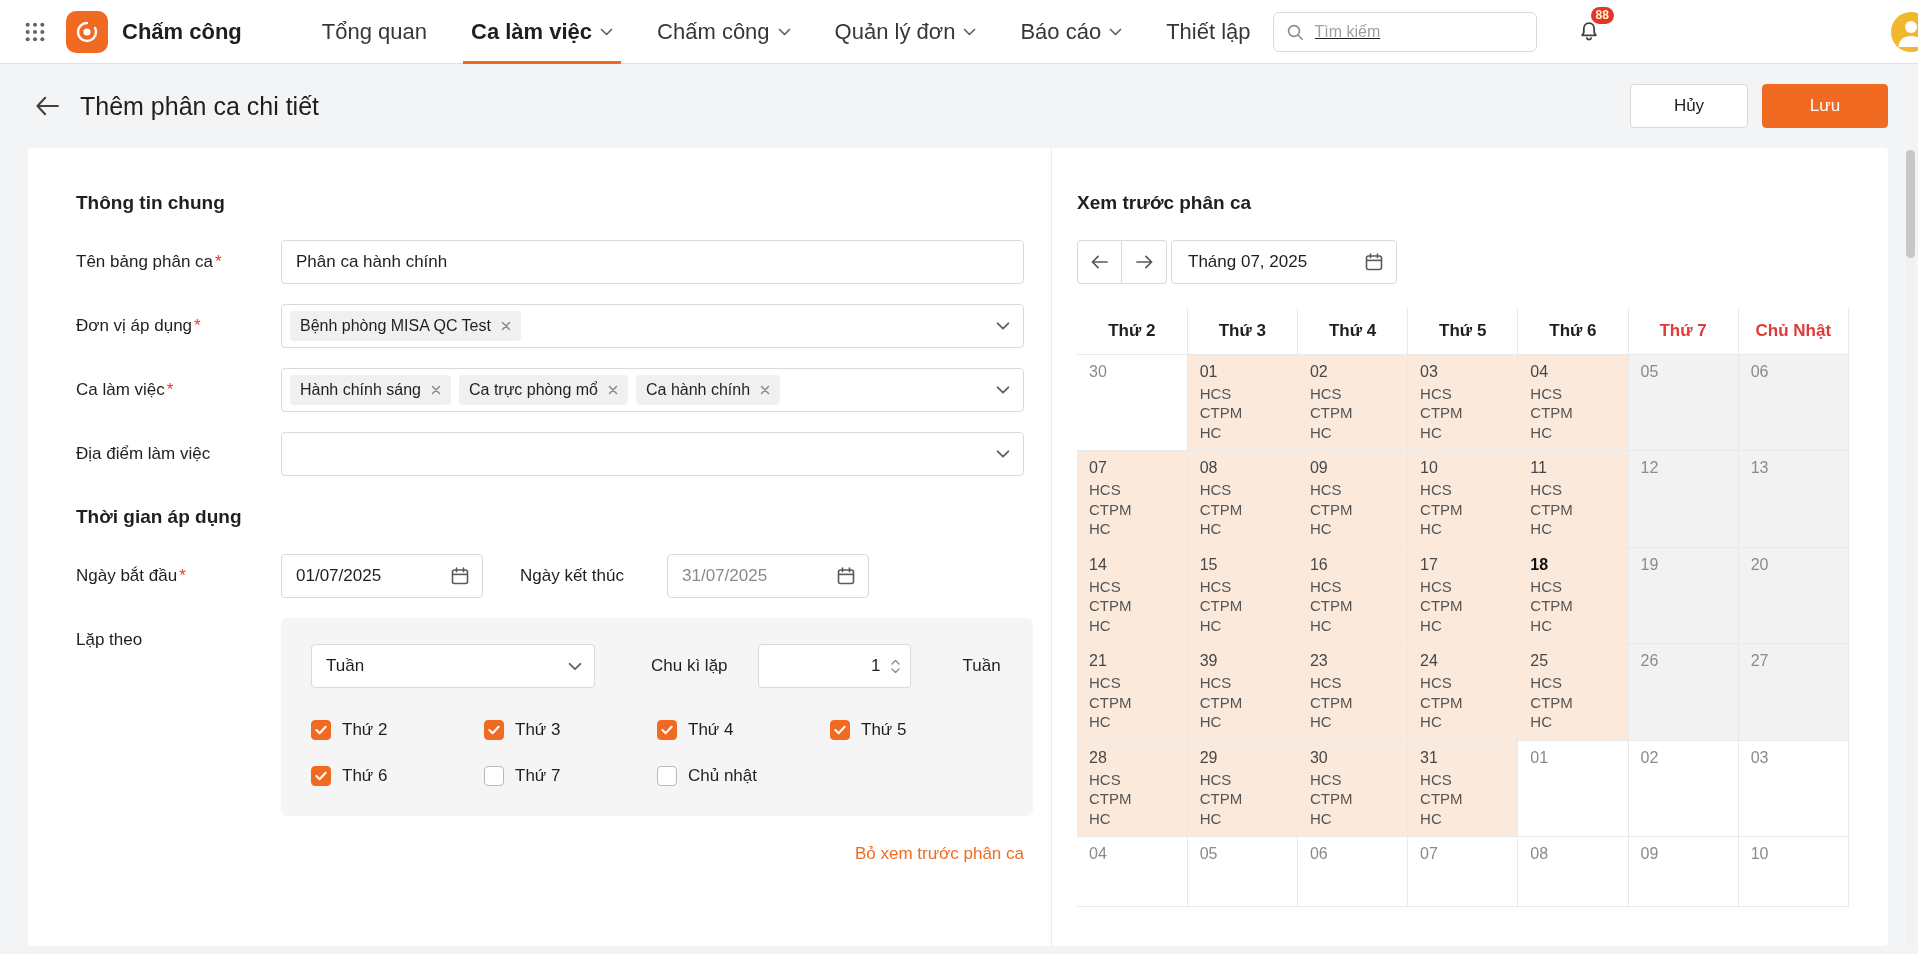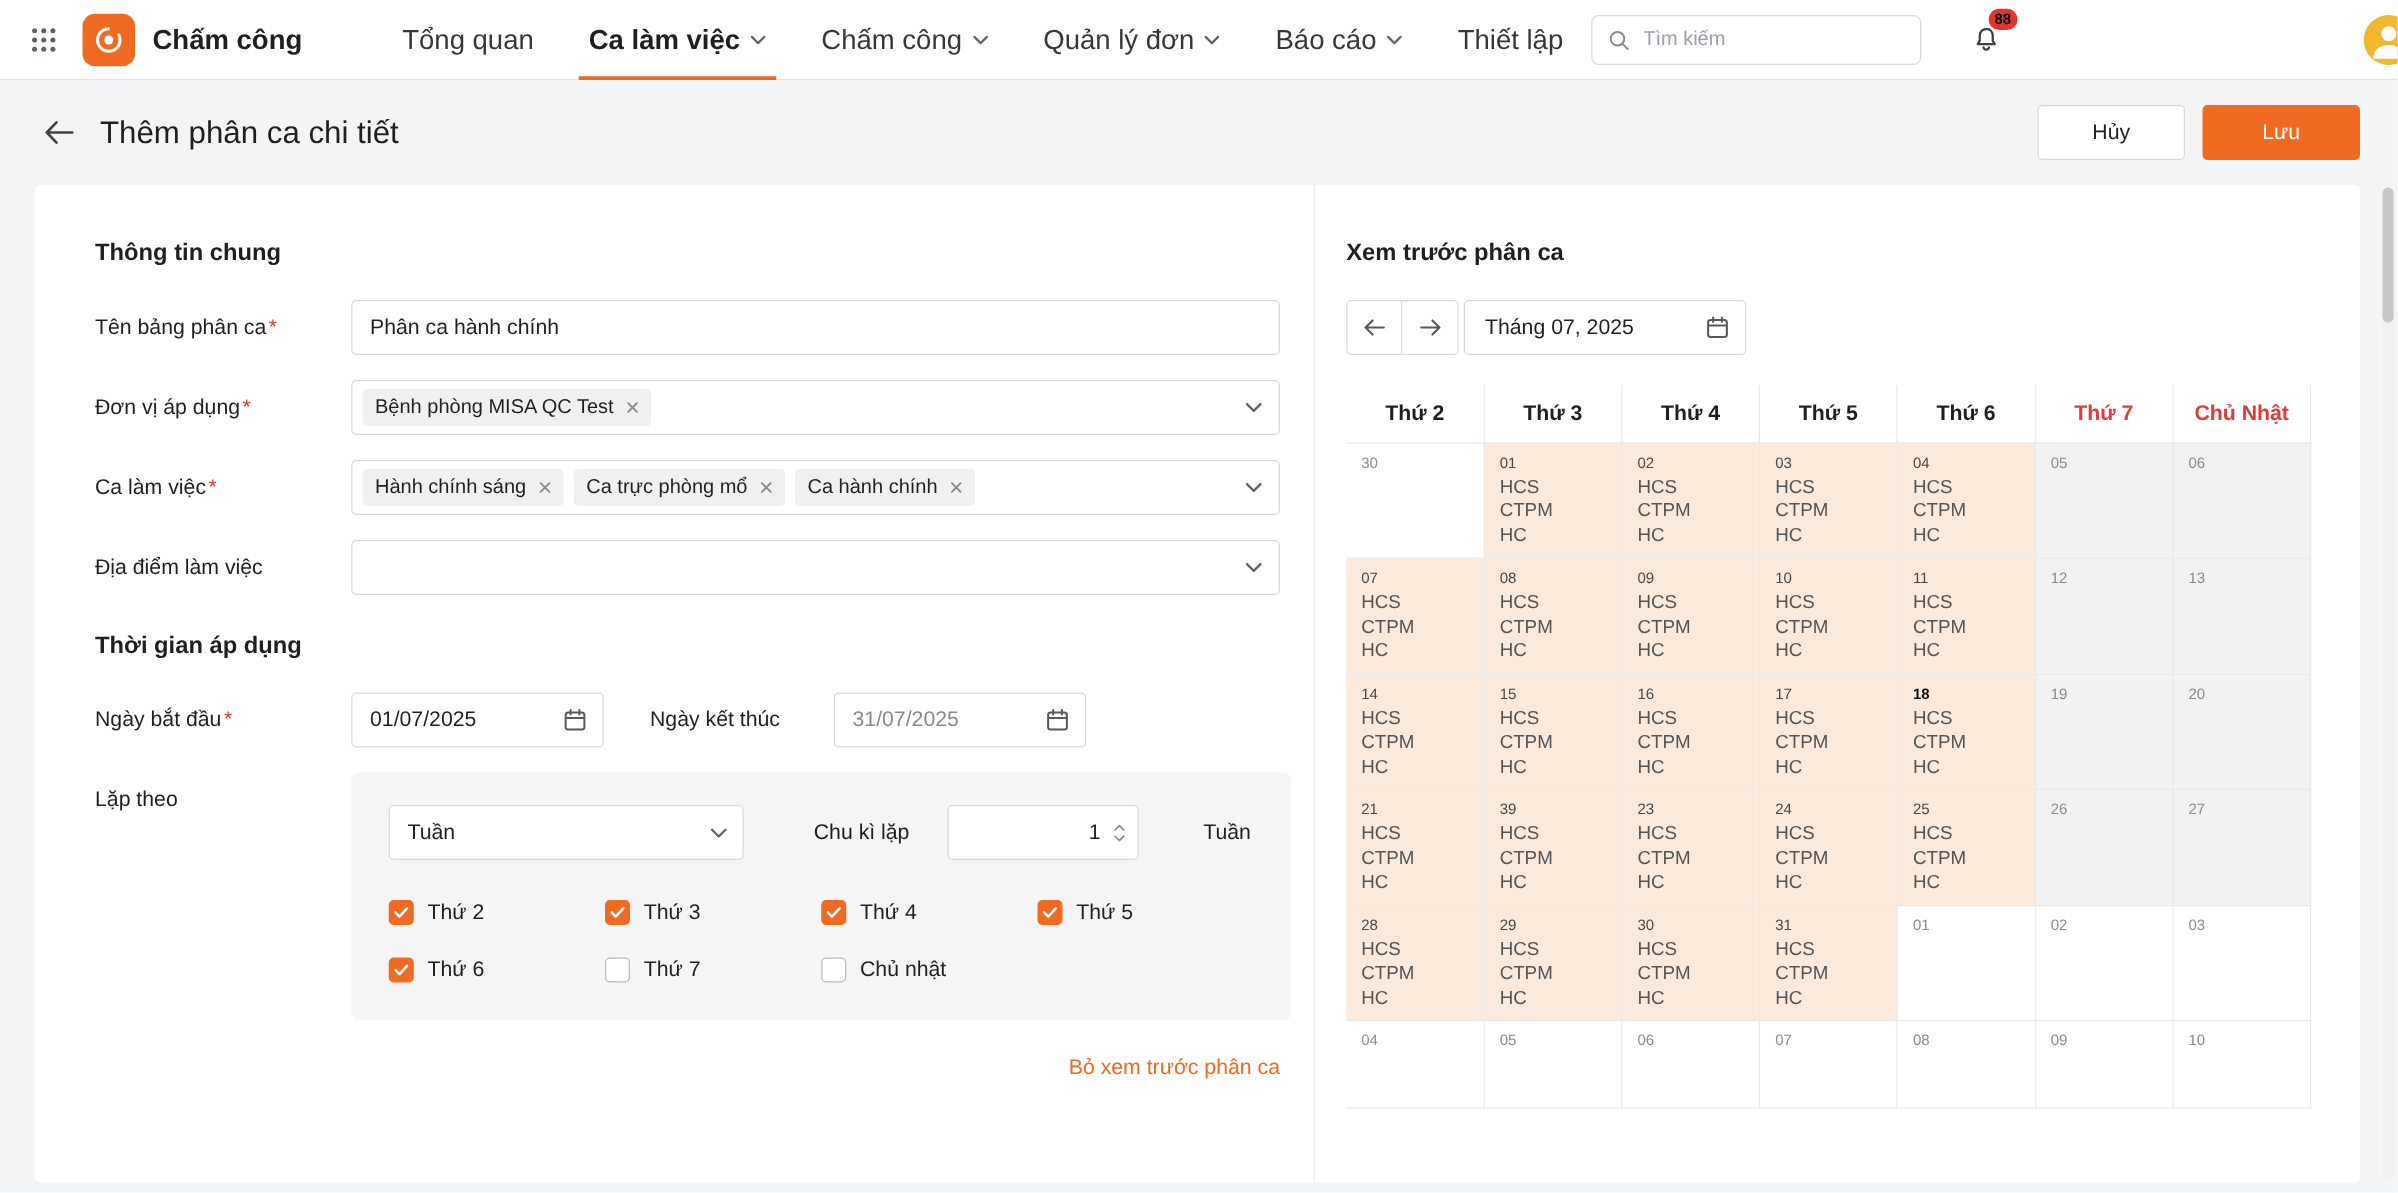--- a/index.html
+++ b/index.html
@@ -23,25 +23,25 @@
   .grid-icon{width:30px;height:30px;display:flex;align-items:center;justify-content:center;cursor:pointer;}
   .logo{width:42px;height:42px;border-radius:10px;background:var(--accent);margin-left:20px;
     display:flex;align-items:center;justify-content:center;flex:0 0 auto;}
   .app-title{font-size:22px;font-weight:bold;margin-left:14px;white-space:nowrap;}
   .topnav{display:flex;align-items:stretch;height:64px;margin-left:58px;}
   .nav-item{display:flex;align-items:center;gap:8px;padding:0 22px;font-size:22px;color:#35383b;
     cursor:pointer;position:relative;white-space:nowrap;}
   .nav-item.active{font-weight:bold;color:#1f1f1f;}
   .nav-item.active::after{content:"";position:absolute;left:14px;right:14px;bottom:0;height:3px;background:var(--accent);}
   .search-box{margin-left:auto;width:292px;height:40px;border:1px solid #d9d9d9;border-radius:6px;
-    display:flex;align-items:center;padding:0 12px;gap:9px;background:#fff;}
+    display:flex;align-items:center;padding:0 12px;gap:9px;background:#fff;text-decoration:underline;}
   .search-box input{border:none;outline:none;font-size:16px;flex:1;min-width:0;color:#333;background:transparent;}
   .search-box input::placeholder{color:#9aa0a6;}
   .bell-wrap{position:relative;margin-left:40px;width:30px;height:30px;display:flex;align-items:center;justify-content:center;cursor:pointer;}
-  .badge{position:absolute;top:-10px;left:14px;background:var(--badge-red);color:#000000;font-size:12px;
+  .badge{position:absolute;top:-10px;left:14px;background:var(--badge-red);color:#fef9c3;font-size:12px;
     font-weight:bold;border-radius:9px;padding:2px 5px;min-width:14px;text-align:right;line-height:13px;}
   .avatar{margin-left:290px;width:40px;height:40px;border-radius:50%;background:#F1B72E;
     display:flex;align-items:flex-end;justify-content:center;overflow:hidden;cursor:pointer;flex:0 0 auto;}
 
   
   .page-header{display:flex;align-items:center;height:84px;padding:0 30px;}
   .back-btn{width:34px;height:34px;display:flex;align-items:center;justify-content:center;cursor:pointer;}
   .page-title{font-size:25px;font-weight:normal;margin-left:16px;}
   .header-actions{margin-left:auto;display:flex;gap:14px;}
   .btn{height:44px;border-radius:4px;font-size:17px;display:flex;align-items:center;justify-content:center;cursor:pointer;}
@@ -104,21 +104,21 @@
   .calendar th{height:46px;font-size:17px;font-weight:bold;text-align:center;color:#1f1f1f;
     border-bottom:1px solid #e9e9e9;border-right:1px solid #e9e9e9;background:#fff;}
   .calendar th.red{color:var(--weekend-red);}
   .calendar tbody tr{height:88px;}
   .calendar tbody tr:last-child{height:70px;}
   .calendar td{vertical-align:top;padding:8px 12px;border-right:1px solid #e9e9e9;
     border-bottom:1px solid #e9e9e9;background:#fff;cursor:pointer;}
   .calendar td.shift{background:var(--shift-bg);}
   .calendar td.weekend{background:#F2F2F2;}
   .calendar td.adjacent{background:#fff;}
-  .day-num{font-size:12px;color:#474747;margin-bottom:3px;}
+  .day-num{font-size:16px;color:#474747;margin-bottom:3px;}
   td.weekend .day-num, td.adjacent .day-num{color:#8a8a8a;}
   td.today .day-num{font-weight:bold;color:#111;}
   .shift-code{font-size:15px;color:#555;line-height:1.3;}
 
   
   .scrollbar{position:absolute;right:3px;top:150px;bottom:10px;width:9px;background:#f1f1f1;border-radius:5px;}
   .scroll-thumb{width:9px;height:108px;background:#c7c7c7;border-radius:5px;cursor:pointer;}
 </style>
 </head>
 <body>

